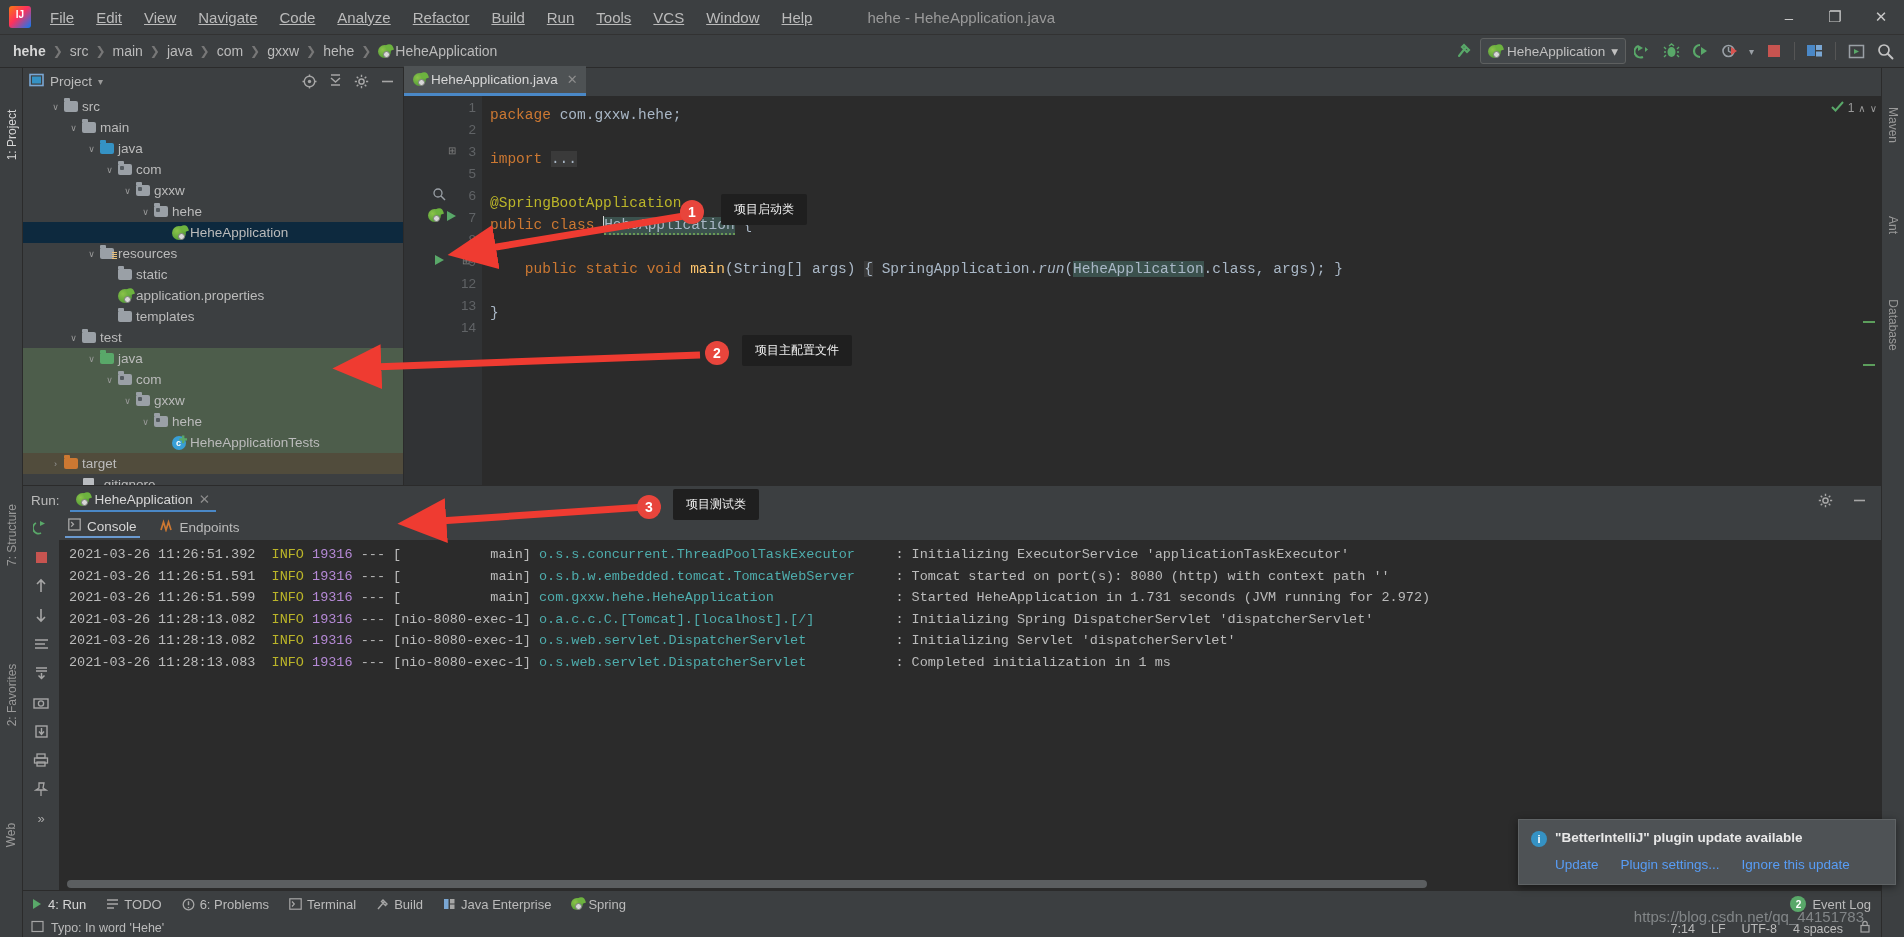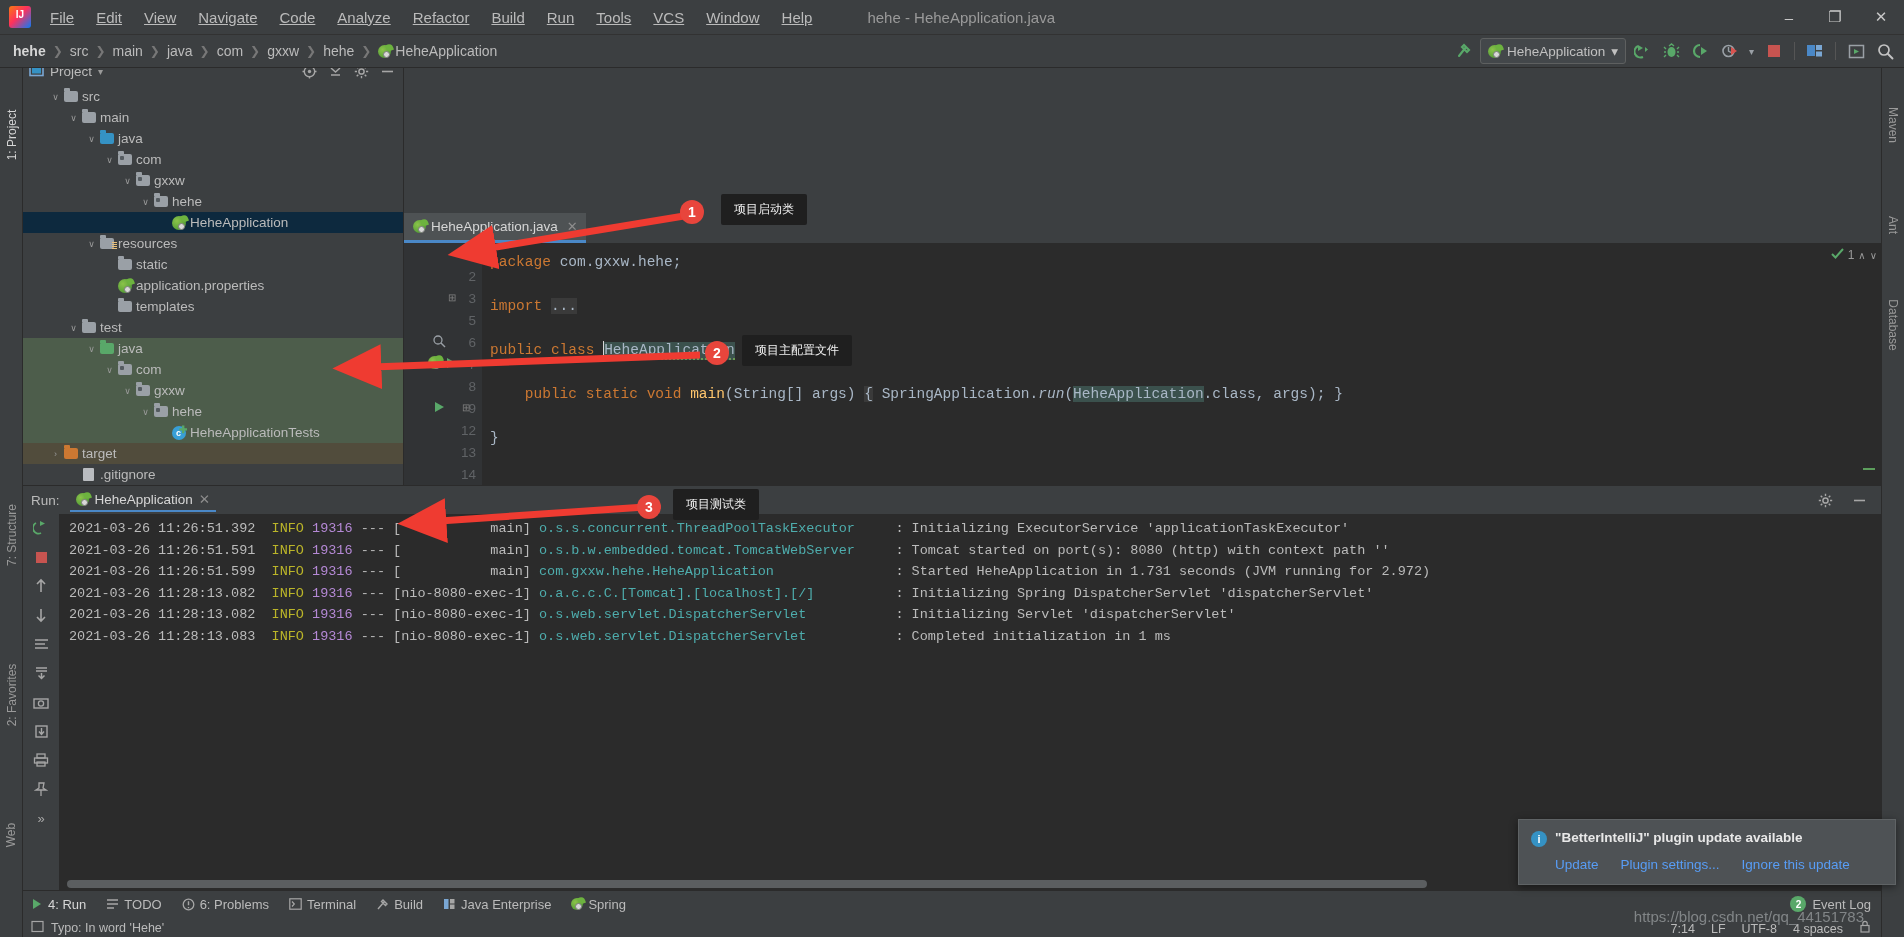--- a/index.html
+++ b/index.html
@@ -40,21 +40,21 @@
   .body-row{display:flex;height:calc(937px - 34px - 32px);}
   .leftstrip,.rightstrip{width:22px;background:#3c3f41;position:relative;flex:none;}
   .leftstrip{border-right:1px solid #2b2b2b;}
   .rightstrip{border-left:1px solid #2b2b2b;}
   .vtab{position:absolute;left:-30px;width:84px;transform:rotate(-90deg);
         font-size:12px;color:#9a9a9a;text-align:center;white-space:nowrap;}
   .vtab.sel{color:#d6d6d6;}
   .vtab-r{position:absolute;left:-34px;width:90px;transform:rotate(90deg);
         font-size:12px;color:#9a9a9a;text-align:center;white-space:nowrap;}
   .center{flex:1;display:flex;flex-direction:column;min-width:0;}
-  .upper{display:flex;flex:none;height:417px;align-items:flex-end;}
+  .upper{display:flex;flex:none;height:417px;}
 
   
   .project{width:380px;background:#3c3f41;display:flex;flex-direction:column;flex:none;
            border-right:1px solid #2b2b2b;}
   .proj-head{height:26px;display:flex;align-items:center;padding:0 6px;gap:6px;}
   .proj-title{font-size:13.5px;color:#bbbbbb;}
   .proj-head .spacer{flex:1;}
   .proj-head .hb{width:20px;height:20px;display:flex;align-items:center;justify-content:center;}
   .proj-tree{flex:1;overflow:hidden;padding-top:2px;}
   .row{height:21px;display:flex;align-items:center;font-size:13.5px;color:#bbbbbb;white-space:nowrap;}
@@ -559,20 +559,21 @@
               <div class="lnrow">12</div>
               <div class="lnrow">13</div>
               <div class="lnrow">14</div>
             </div>
 
             <div class="code mono">
               <div class="cline"><span class="kw">package</span> <span>com.gxxw.hehe;</span></div>
               <div class="cline"></div>
               <div class="cline"><span class="kw">import</span> <span class="brace">...</span></div>
               <div class="cline"></div>
+              <div class="cline"><span class="anno">@SpringBootApplication</span></div>
               <div class="cline"><span class="kw">public</span> <span class="kw">class</span> <span class="caret"></span><span class="hl typo">HeheApplication</span> <span>{</span></div>
               <div class="cline"></div>
               <div class="cline">    <span class="kw">public</span> <span class="kw">static</span> <span class="kw">void</span> <span style="color:#ffc66d;">main</span><span>(String[] args)</span> <span class="brace">{</span> <span>SpringApplication.</span><span class="ital">run</span><span>(</span><span class="hl">HeheApplication</span><span>.class, args); }</span></div>
               <div class="cline"></div>
               <div class="cline"><span>}</span></div>
               <div class="cline"></div>
             </div>
 
             <div class="rightgut">
               <div class="statusstrip">
@@ -669,20 +670,39 @@
             </div>
             <div class="rs-btn">
               <svg width="14" height="15" viewBox="0 0 14 15">
                   <path d="M5 1 H10 L9 6 L12 8 H2 L5 6 Z M7 8 V14" stroke="#a6a6a6" stroke-width="1.3" fill="none"></path>
                 </svg>
             </div>
             <div class="rs-btn" style="color:#a6a6a6;font-size:13px;">»</div>
           </div>
 
           <div class="console-col">
+            <div class="console-tabs">
+              <div class="ctab active">
+                <span>
+                  <svg width="13" height="13" viewBox="0 0 13 13">
+                      <rect x="0.8" y="1" width="11.4" height="11" stroke="#a6a6a6" stroke-width="1.3" fill="none"></rect>
+                      <path d="M3.2 4 L5.5 6.3 L3.2 8.6" stroke="#a6a6a6" stroke-width="1.3" fill="none"></path>
+                    </svg>
+                </span>
+                <span>Console</span>
+              </div>
+              <div class="ctab">
+                <span>
+                  <svg width="15" height="13" viewBox="0 0 15 13">
+                      <path d="M2 11 L4.5 3 L7 11 L9.5 3 L12 11" stroke="#cc7832" stroke-width="1.7" fill="none"></path>
+                    </svg>
+                </span>
+                <span>Endpoints</span>
+              </div>
+            </div>
 
             <div class="console mono" id="console">
                 <div class="logline"><span class="lg-time">2021-03-26 11:26:51.392</span>  <span class="lg-info">INFO</span> <span class="lg-pid">19316</span> <span class="lg-thread">---</span> <span class="lg-thread">[           main]</span> <span class="lg-class">o.s.s.concurrent.ThreadPoolTaskExecutor     </span><span class="lg-msg">: Initializing ExecutorService 'applicationTaskExecutor'</span></div>
                 <div class="logline"><span class="lg-time">2021-03-26 11:26:51.591</span>  <span class="lg-info">INFO</span> <span class="lg-pid">19316</span> <span class="lg-thread">---</span> <span class="lg-thread">[           main]</span> <span class="lg-class">o.s.b.w.embedded.tomcat.TomcatWebServer     </span><span class="lg-msg">: Tomcat started on port(s): 8080 (http) with context path ''</span></div>
                 <div class="logline"><span class="lg-time">2021-03-26 11:26:51.599</span>  <span class="lg-info">INFO</span> <span class="lg-pid">19316</span> <span class="lg-thread">---</span> <span class="lg-thread">[           main]</span> <span class="lg-class">com.gxxw.hehe.HeheApplication               </span><span class="lg-msg">: Started HeheApplication in 1.731 seconds (JVM running for 2.972)</span></div>
                 <div class="logline"><span class="lg-time">2021-03-26 11:28:13.082</span>  <span class="lg-info">INFO</span> <span class="lg-pid">19316</span> <span class="lg-thread">---</span> <span class="lg-thread">[nio-8080-exec-1]</span> <span class="lg-class">o.a.c.c.C.[Tomcat].[localhost].[/]          </span><span class="lg-msg">: Initializing Spring DispatcherServlet 'dispatcherServlet'</span></div>
                 <div class="logline"><span class="lg-time">2021-03-26 11:28:13.082</span>  <span class="lg-info">INFO</span> <span class="lg-pid">19316</span> <span class="lg-thread">---</span> <span class="lg-thread">[nio-8080-exec-1]</span> <span class="lg-class">o.s.web.servlet.DispatcherServlet           </span><span class="lg-msg">: Initializing Servlet 'dispatcherServlet'</span></div>
                 <div class="logline"><span class="lg-time">2021-03-26 11:28:13.083</span>  <span class="lg-info">INFO</span> <span class="lg-pid">19316</span> <span class="lg-thread">---</span> <span class="lg-thread">[nio-8080-exec-1]</span> <span class="lg-class">o.s.web.servlet.DispatcherServlet           </span><span class="lg-msg">: Completed initialization in 1 ms</span></div>
                 <div class="hscroll">
                   <div class="thumb"></div>

